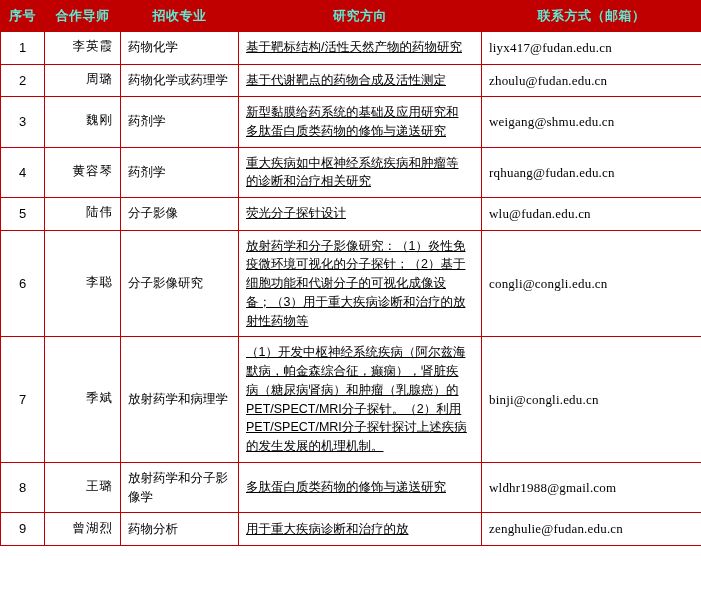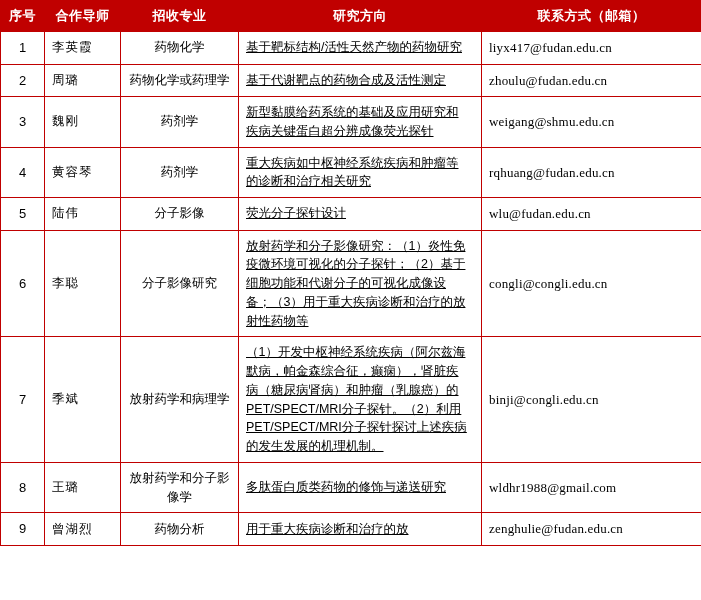--- a/index.html
+++ b/index.html
@@ -20,21 +20,21 @@
     table-layout: fixed;
   }
   table.advisor-table col.c0 { width: 44px; }
   table.advisor-table col.c1 { width: 76px; }
   table.advisor-table col.c2 { width: 118px; }
   table.advisor-table col.c3 { width: 243px; }
   table.advisor-table col.c4 { width: 220px; }
 
   thead th {
     background: #C00000;
-    color: #ffffff;
+    color: #5eead4;
     font-size: 13px;
     font-weight: bold;
     font-family: "Liberation Sans", sans-serif;
     border: 1px solid #C00000;
     padding: 6px 4px;
     text-align: center;
     vertical-align: middle;
     letter-spacing: 0.5px;
   }
   tbody td {
@@ -43,25 +43,25 @@
     color: #000000;
     padding: 6px 7px;
     vertical-align: middle;
     line-height: 1.5;
   }
   td.idx {
     text-align: center;
     font-size: 13px;
   }
   td.name {
-    text-align: left;
+    text-align: right;
     letter-spacing: 1px;
+    font-family: Liberation Mono, monospace;
   }
   td.major {
-    text-align: center;
   }
   td.direction {
     text-align: left;
     text-decoration: underline;
   }
   td.email {
     text-align: left;
     font-family: "Liberation Serif", serif;
     font-size: 13px;
     letter-spacing: 0.2px;
@@ -103,21 +103,21 @@
       <td class="name">周璐</td>
       <td class="major">药物化学或药理学</td>
       <td class="direction multiline">基于代谢靶点的药物合成及活性测定</td>
       <td class="email">zhoulu@fudan.edu.cn</td>
     </tr>
     <tr>
       <td class="idx">3</td>
       <td class="name">魏刚</td>
       <td class="major">药剂学</td>
       <td class="direction multiline">新型黏膜给药系统的基础及应用研究和
-疾病关键蛋白超分辨成像荧光探针</td>
+多肽蛋白质类药物的修饰与递送研究</td>
       <td class="email">weigang@shmu.edu.cn</td>
     </tr>
     <tr>
       <td class="idx">4</td>
       <td class="name">黄容琴</td>
       <td class="major">药剂学</td>
       <td class="direction multiline">重大疾病如中枢神经系统疾病和肿瘤等
 的诊断和治疗相关研究</td>
       <td class="email">rqhuang@fudan.edu.cn</td>
     </tr>

